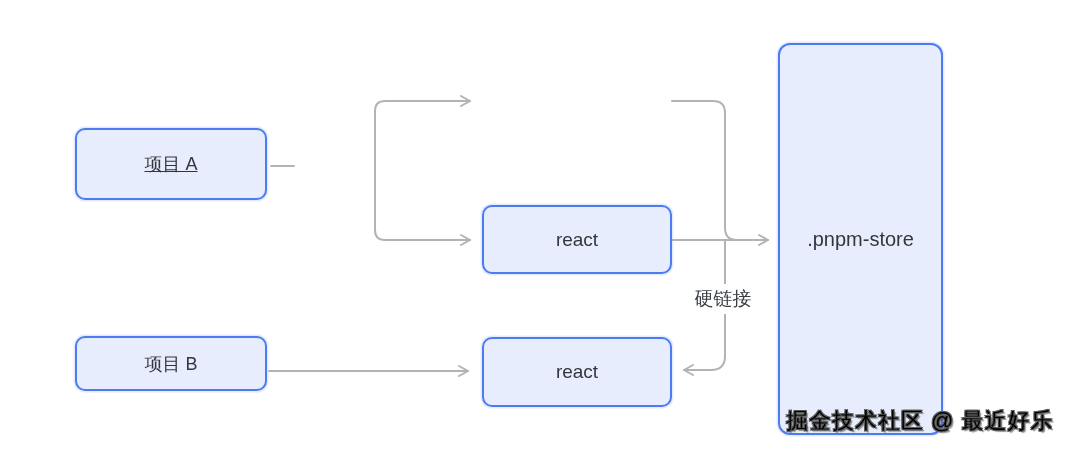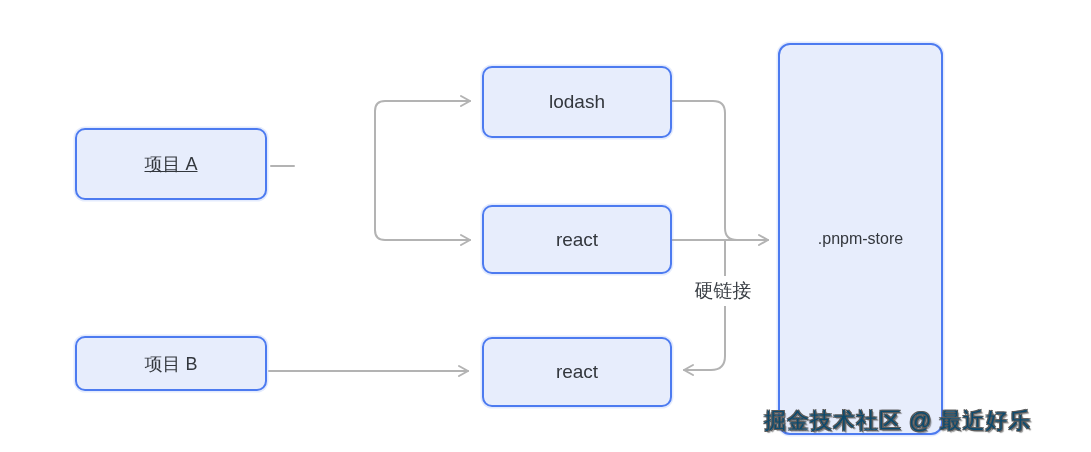--- a/index.html
+++ b/index.html
@@ -53,43 +53,43 @@
     justify-content: center;
     color: var(--node-text, #33373d);
     font-size: 18px;
     box-shadow: 0 0 0 1.5px rgba(130, 165, 246, 0.22);
   }
   .n-project-a { left: 75px;  top: 128px; width: 192px; height: 72px; text-decoration: underline; }
   .n-project-b { left: 75px;  top: 336px; width: 192px; height: 55px; }
   .n-lodash    { left: 482px; top: 66px;  width: 190px; height: 72px; font-size: 19px; }
   .n-react-top { left: 482px; top: 205px; width: 190px; height: 69px; font-size: 19px; }
   .n-react-bot { left: 482px; top: 337px; width: 190px; height: 70px; font-size: 19px; }
-  .n-store     { left: 778px; top: 43px;  width: 165px; height: 392px; font-size: 16px; border-radius: 12px; }
+  .n-store     { left: 778px; top: 43px;  width: 165px; height: 392px; font-size: 20px; border-radius: 12px; }
 
   .edge-label {
     position: absolute;
     background: var(--background, #fff);
     color: var(--label-text, #3a3f45);
     font-size: 19px;
     display: flex;
     align-items: center;
     justify-content: center;
     white-space: nowrap;
   }
   .l-download { left: 295px; top: 151px; width: 110px; height: 30px; }
-  .l-hardlink { left: 681px; top: 276px; width: 84px;  height: 30px; }
+  .l-hardlink { left: 681px; top: 284px; width: 84px;  height: 30px; }
 
   .watermark {
     position: absolute;
-    left: 764px;
+    left: 786px;
     top: 406px;
     font-size: 22px;
     letter-spacing: 1px;
     white-space: nowrap;
-    color: #0c4a6e;
+    color: #000000;
     text-shadow:
       -1px -1px 0 #5a5a5a,
        1px -1px 0 #5a5a5a,
       -1px  1px 0 #5a5a5a,
        1px  1px 0 #5a5a5a,
        2px  2px 1px rgba(60,60,60,0.55);
   }
 </style>
 </head>
 <body>
@@ -119,23 +119,20 @@
   </svg>
 
   <div class="node n-project-a">
     <span>项目 A</span>
   </div>
 
   <div class="node n-project-b">
     <span>项目 B</span>
   </div>
 
-  <div class="node n-lodash">
-    <span>lodash</span>
-  </div>
 
   <div class="node n-react-top">
     <span>react</span>
   </div>
 
   <div class="node n-react-bot">
     <span>react</span>
   </div>
 
   <div class="node n-store">

